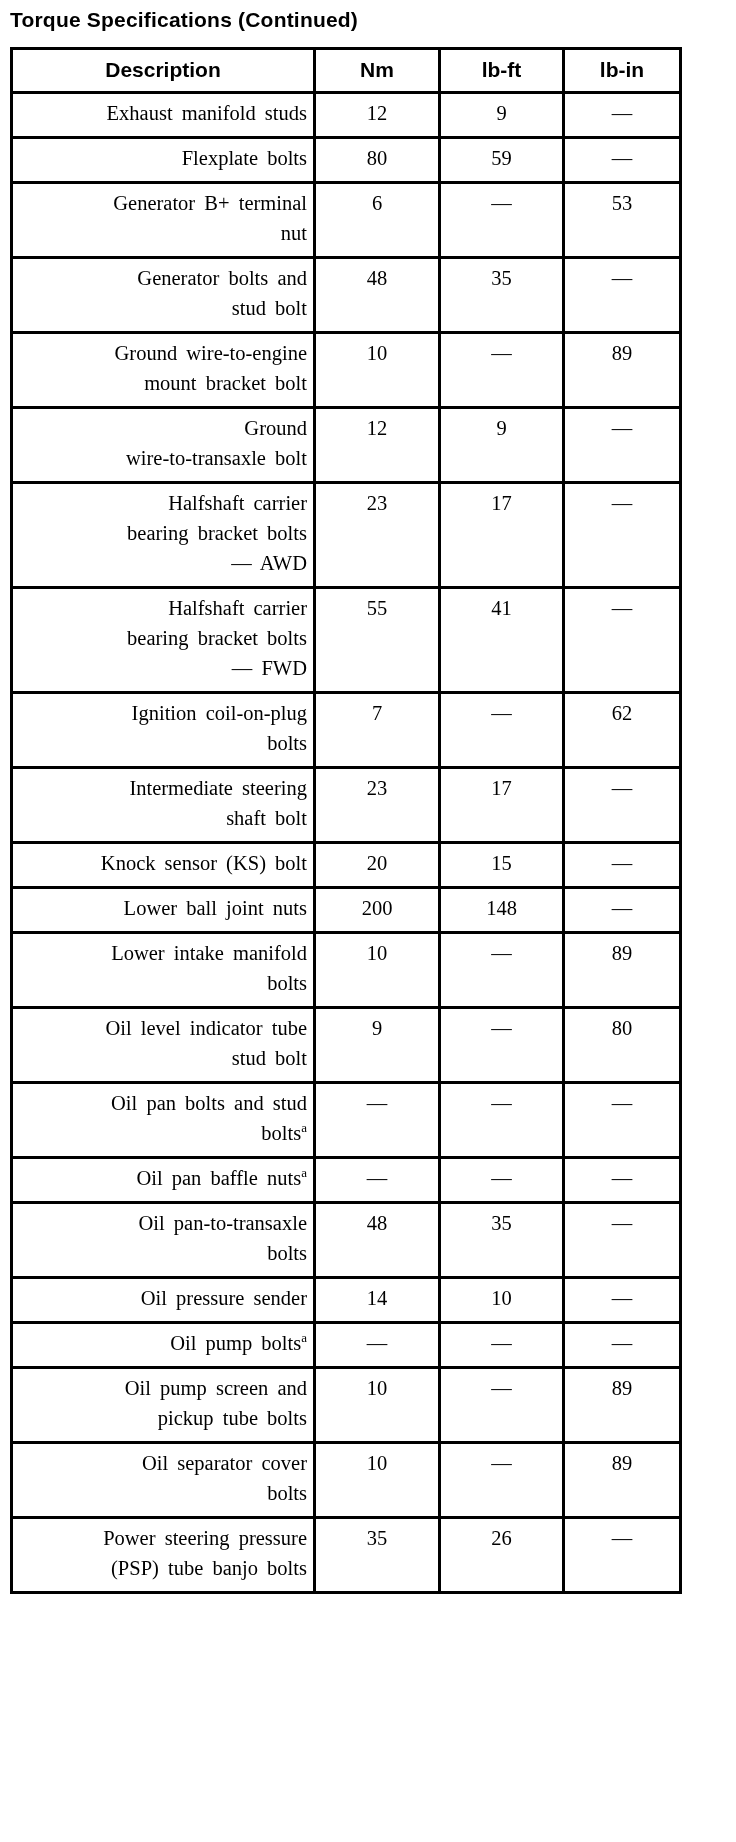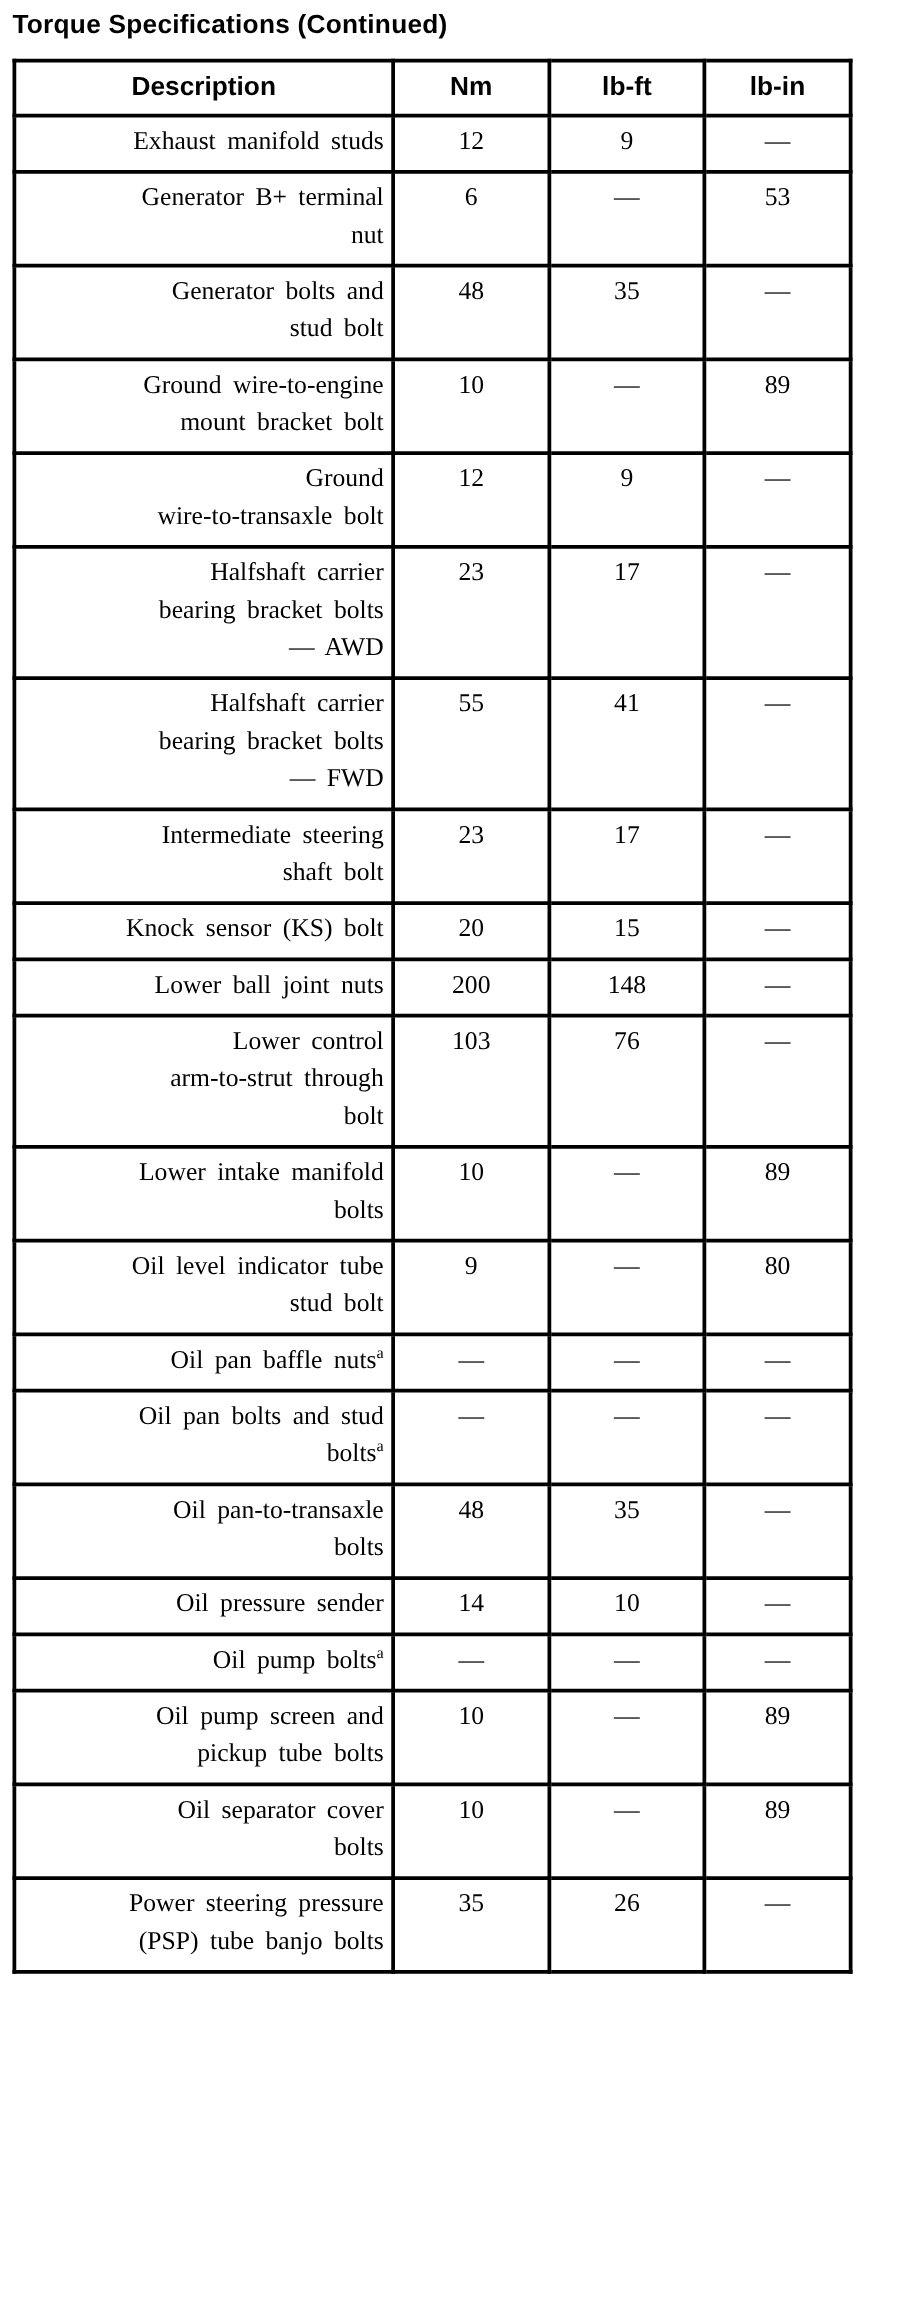--- a/index.html
+++ b/index.html
@@ -90,20 +90,26 @@
       </tr>
     </thead>
     <tbody id="table-body">
         <tr>
           <td class="desc-cell">Exhaust manifold studs</td>
           <td class="num-cell">12</td>
           <td class="num-cell">9</td>
           <td class="num-cell">—</td>
         </tr>
         <tr>
+          <td class="desc-cell">Flexplate bolts</td>
+          <td class="num-cell">80</td>
+          <td class="num-cell">59</td>
+          <td class="num-cell">—</td>
+        </tr>
+        <tr>
           <td class="desc-cell">Generator B+ terminal
 nut</td>
           <td class="num-cell">6</td>
           <td class="num-cell">—</td>
           <td class="num-cell">53</td>
         </tr>
         <tr>
           <td class="desc-cell">Generator bolts and
 stud bolt</td>
           <td class="num-cell">48</td>
@@ -134,69 +140,68 @@
         </tr>
         <tr>
           <td class="desc-cell">Halfshaft carrier
 bearing bracket bolts
 — FWD</td>
           <td class="num-cell">55</td>
           <td class="num-cell">41</td>
           <td class="num-cell">—</td>
         </tr>
         <tr>
+          <td class="desc-cell">Ignition coil-on-plug
+bolts</td>
+          <td class="num-cell">7</td>
+          <td class="num-cell">—</td>
+          <td class="num-cell">62</td>
+        </tr>
+        <tr>
           <td class="desc-cell">Intermediate steering
 shaft bolt</td>
           <td class="num-cell">23</td>
           <td class="num-cell">17</td>
           <td class="num-cell">—</td>
         </tr>
         <tr>
           <td class="desc-cell">Knock sensor (KS) bolt</td>
           <td class="num-cell">20</td>
           <td class="num-cell">15</td>
           <td class="num-cell">—</td>
         </tr>
         <tr>
           <td class="desc-cell">Lower ball joint nuts</td>
           <td class="num-cell">200</td>
           <td class="num-cell">148</td>
           <td class="num-cell">—</td>
         </tr>
         <tr>
-          <td class="desc-cell">Lower control
-arm-to-strut through
-bolt</td>
-          <td class="num-cell">103</td>
-          <td class="num-cell">76</td>
-          <td class="num-cell">—</td>
-        </tr>
-        <tr>
           <td class="desc-cell">Lower intake manifold
 bolts</td>
           <td class="num-cell">10</td>
           <td class="num-cell">—</td>
           <td class="num-cell">89</td>
         </tr>
         <tr>
           <td class="desc-cell">Oil level indicator tube
 stud bolt</td>
           <td class="num-cell">9</td>
           <td class="num-cell">—</td>
           <td class="num-cell">80</td>
         </tr>
         <tr>
-          <td class="desc-cell">Oil pan baffle nuts<sup>a</sup></td>
-          <td class="num-cell">—</td>
-          <td class="num-cell">—</td>
-          <td class="num-cell">—</td>
-        </tr>
-        <tr>
           <td class="desc-cell">Oil pan bolts and stud
 bolts<sup>a</sup></td>
+          <td class="num-cell">—</td>
+          <td class="num-cell">—</td>
+          <td class="num-cell">—</td>
+        </tr>
+        <tr>
+          <td class="desc-cell">Oil pan baffle nuts<sup>a</sup></td>
           <td class="num-cell">—</td>
           <td class="num-cell">—</td>
           <td class="num-cell">—</td>
         </tr>
         <tr>
           <td class="desc-cell">Oil pan-to-transaxle
 bolts</td>
           <td class="num-cell">48</td>
           <td class="num-cell">35</td>
           <td class="num-cell">—</td>

